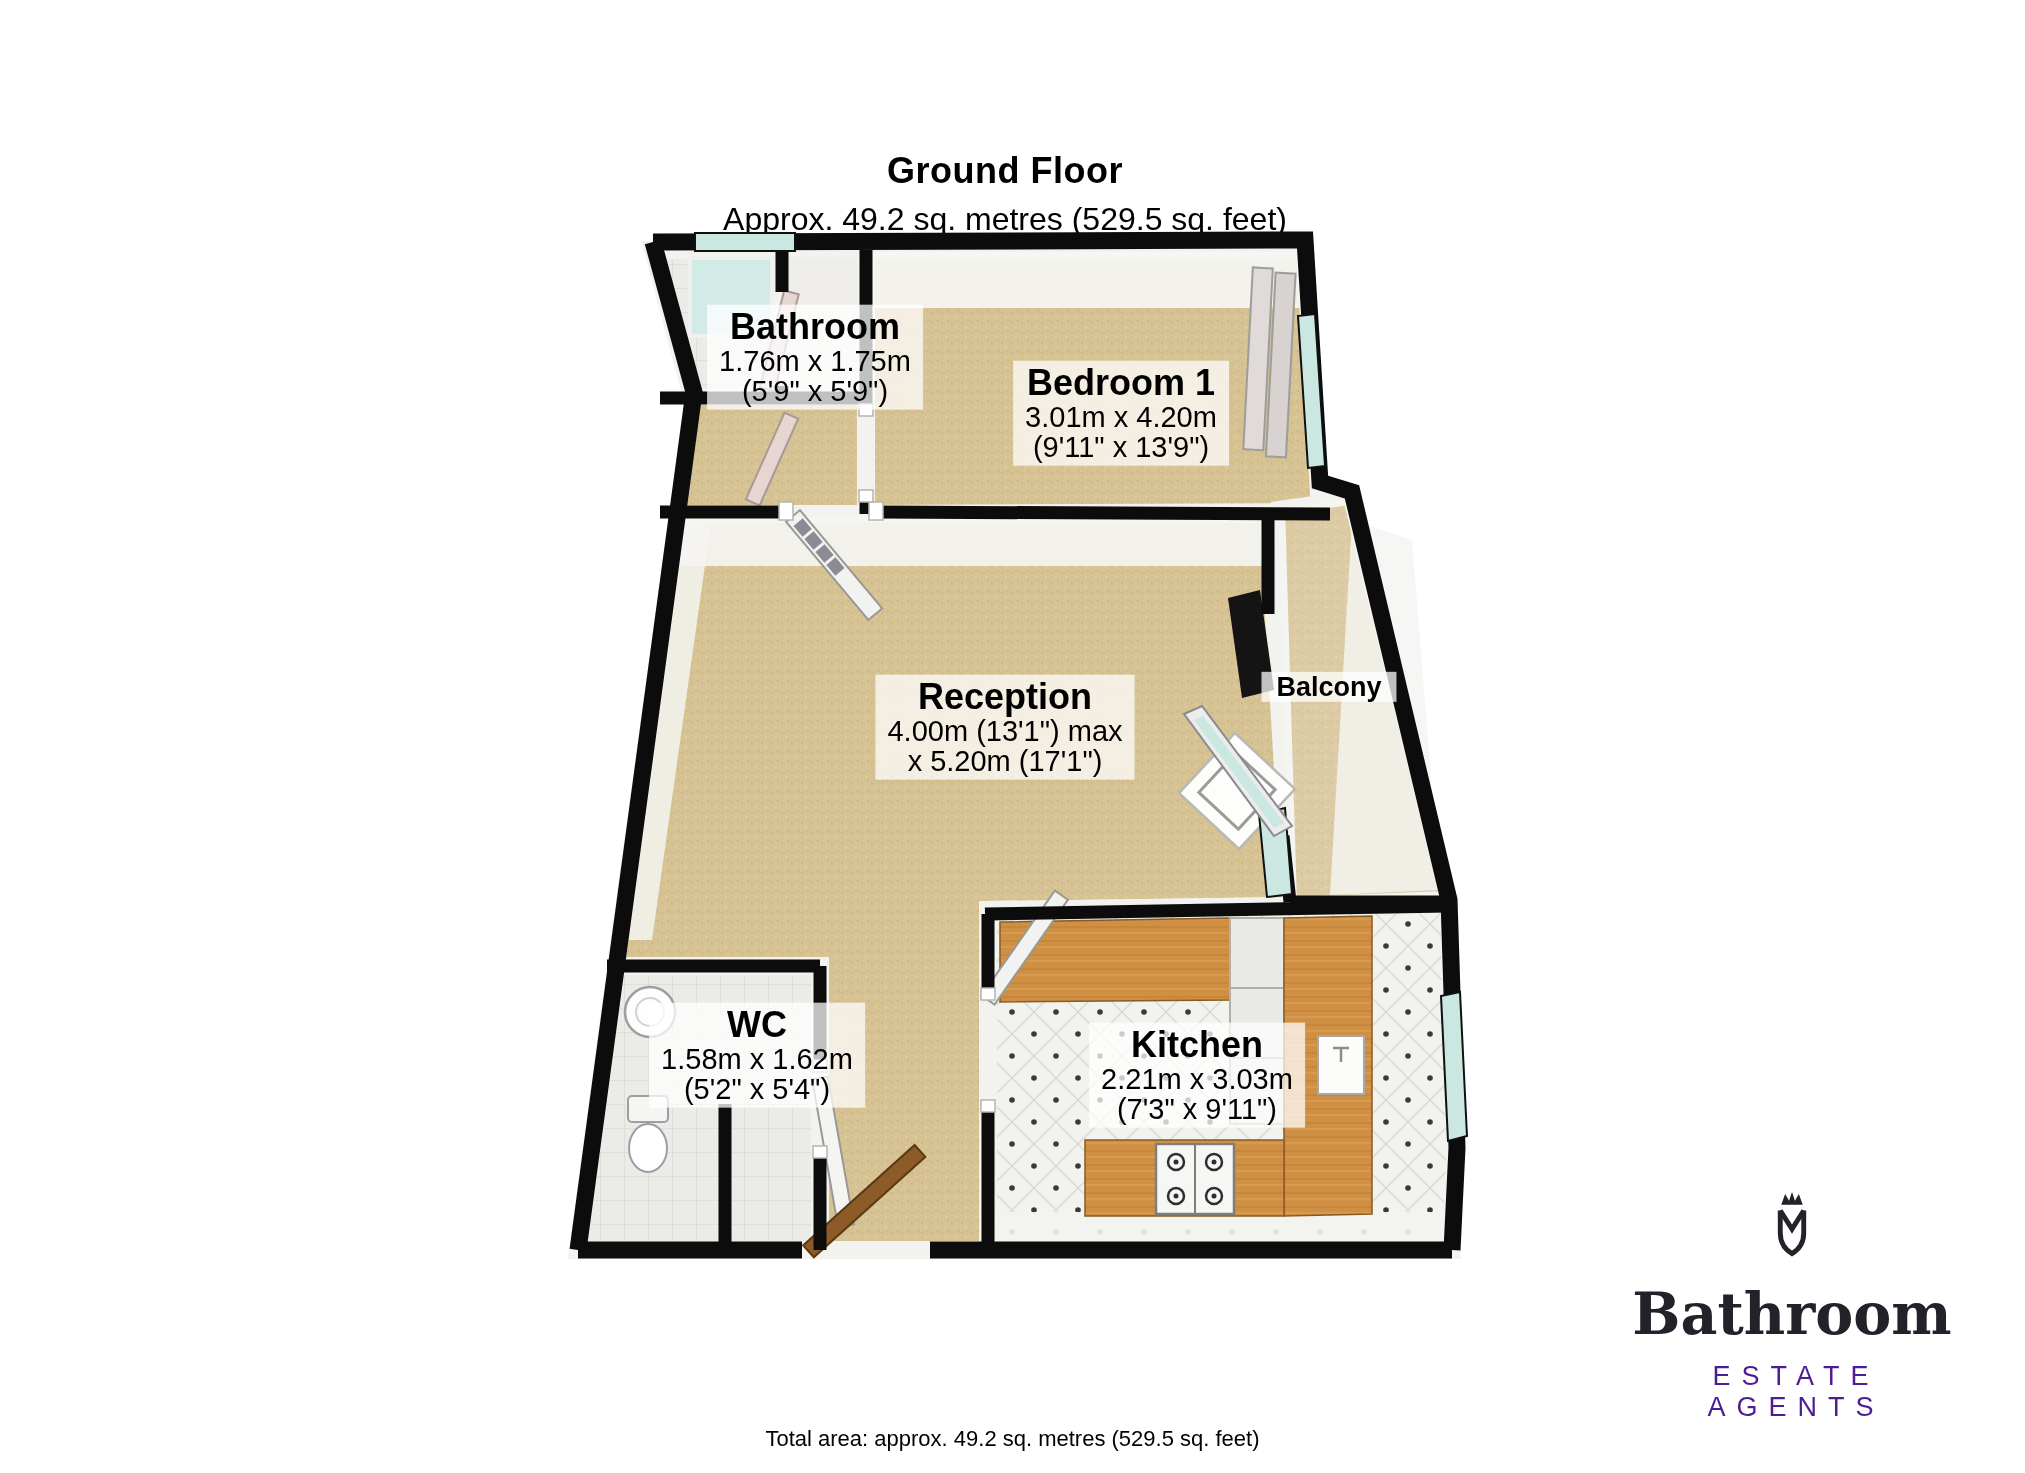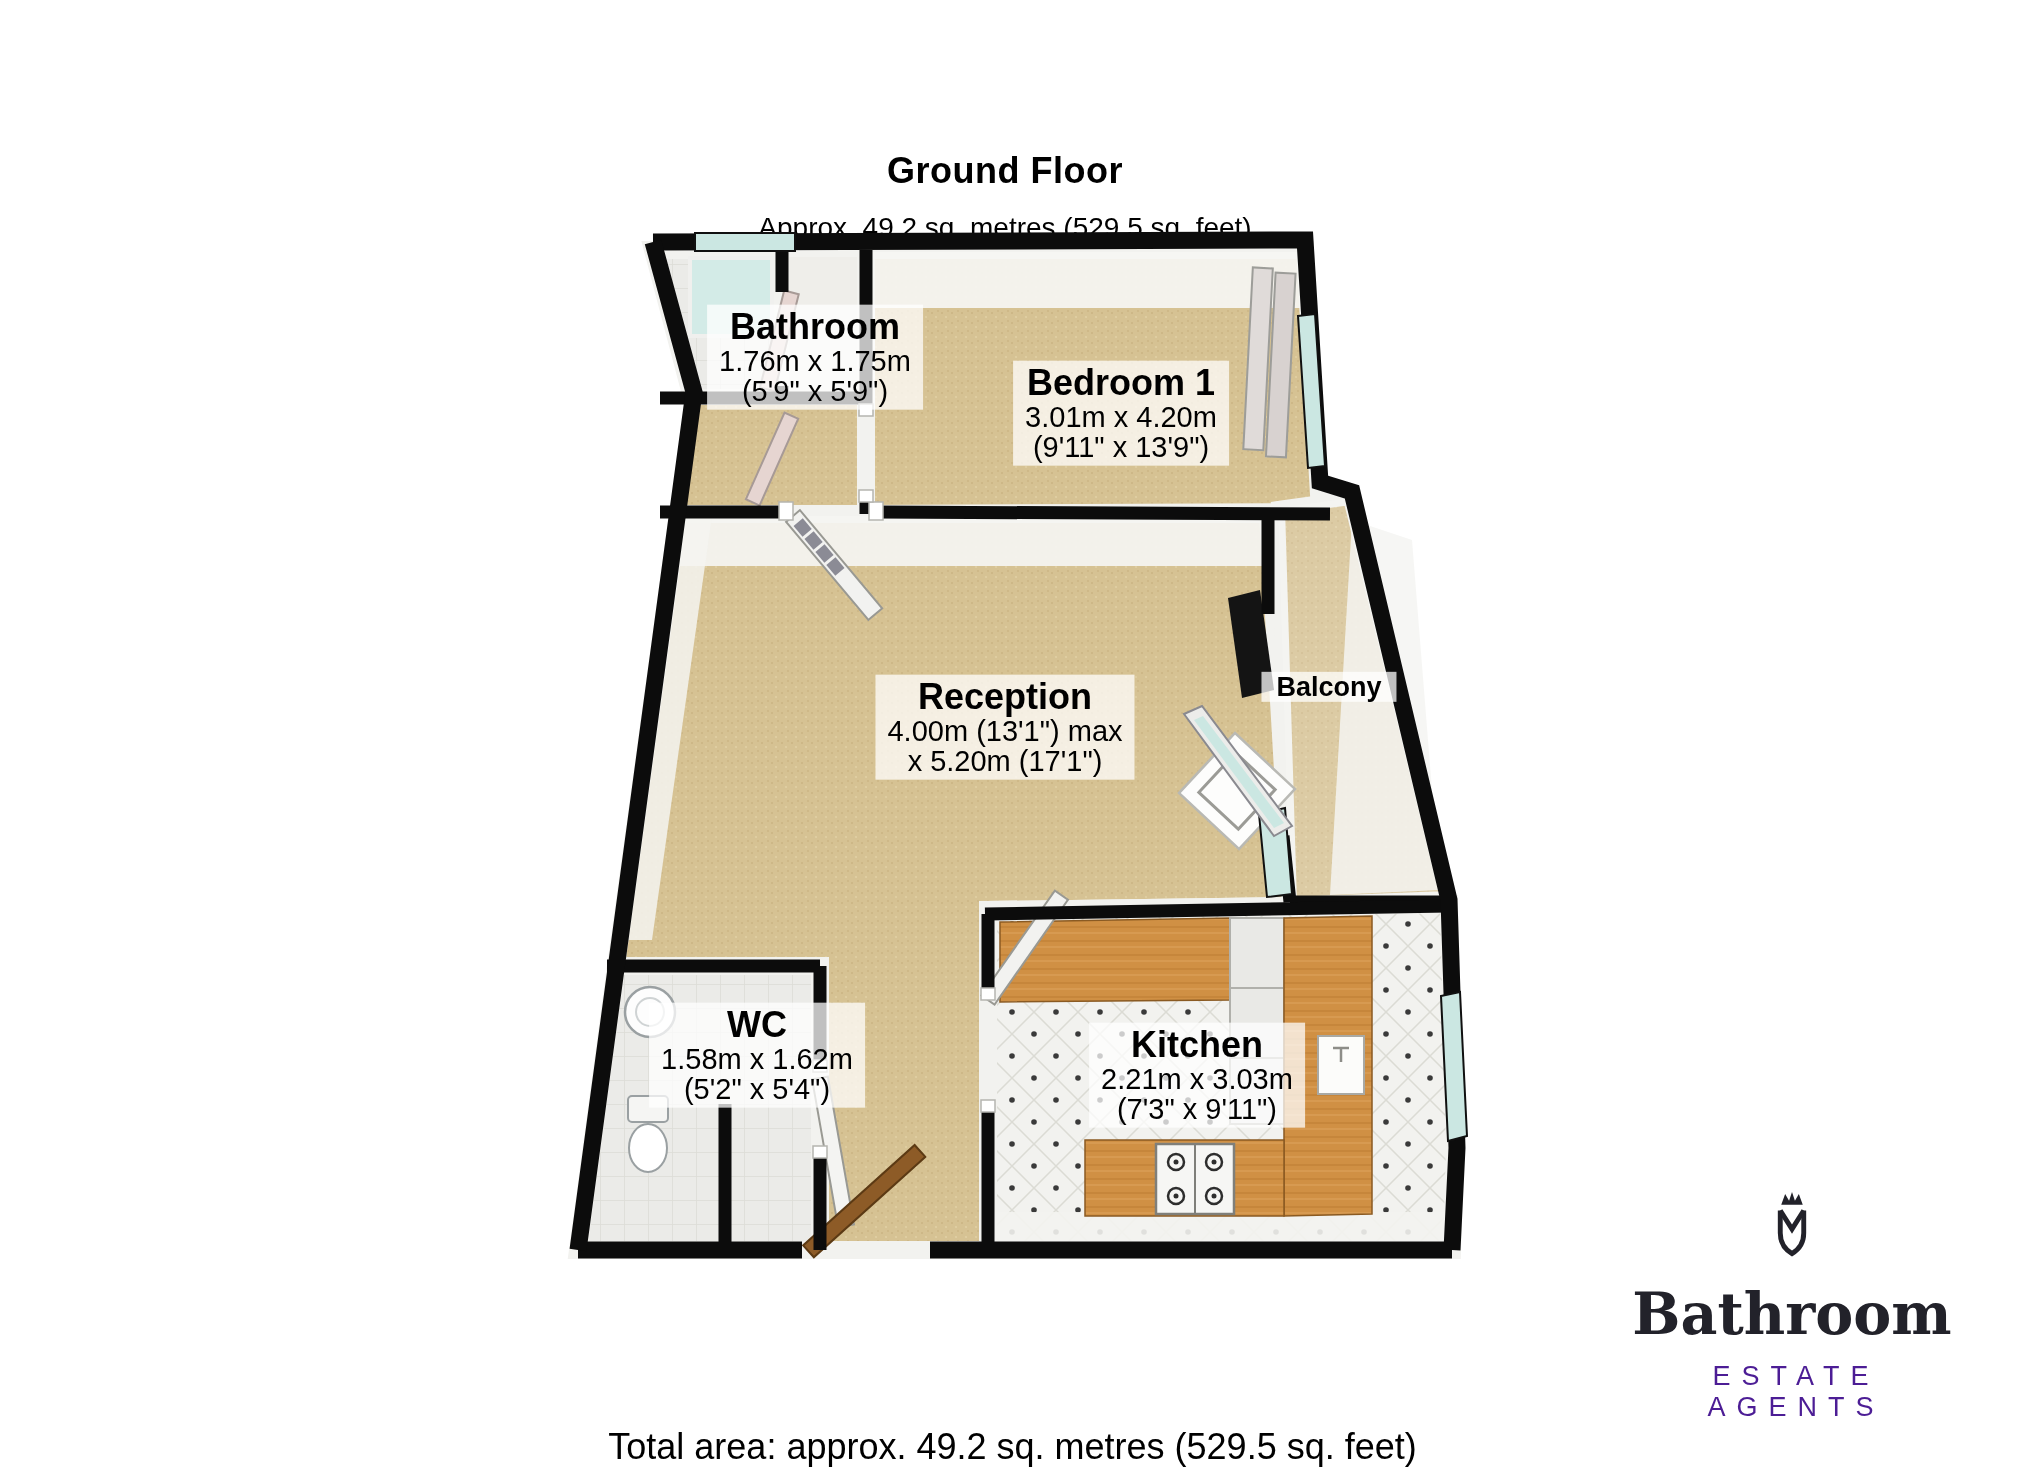--- a/index.html
+++ b/index.html
@@ -2,37 +2,37 @@
 <html><head>
 <meta charset="utf-8">
 <style>
   html,body{margin:0;padding:0;}
   body{
     width:2025px;height:1473px;background:#ffffff;position:relative;
     font-family:"Liberation Sans", sans-serif;color:#000;overflow:hidden;
   }
   .header{position:absolute;left:505px;top:150px;width:1000px;text-align:center;}
   .header .title{font-size:36px;font-weight:bold;letter-spacing:0.5px;}
-  .header .subtitle{font-size:28px;margin-top:20px;}
+  .header .subtitle{font-size:32px;margin-top:9px;}
   #plan-wrap{position:absolute;left:0;top:0;width:2025px;height:1164px;}
   #plan-wrap svg{position:absolute;left:0;top:0;}
   .room-label{
     position:absolute;transform:translate(-50%,-50%);
     background:rgba(255,255,255,0.74);text-align:center;
     padding:3px 12px;line-height:1.05;white-space:nowrap;z-index:5;
   }
   .rl-name{font-weight:bold;font-size:36px;}
   .rl-dim{font-size:29px;}
   .room-label.balcony{padding:1px 15px;}
   .room-label.balcony .rl-name{font-size:27px;}
   .logo{position:absolute;left:1612px;top:1190px;width:360px;text-align:center;}
   .logo .mark{display:block;margin:0 auto 2px auto;}
   .logo .brand{font-family:"DejaVu Serif", serif;font-weight:bold;font-size:57px;color:#22222a;letter-spacing:0px;}
   .logo .tagline{font-size:27px;letter-spacing:11px;color:#4c1d95;margin-top:14px;margin-left:8px;}
-  .footer{position:absolute;left:0;top:1426px;width:2025px;text-align:center;font-size:36px;}
+  .footer{position:absolute;left:0;top:1426px;width:2025px;text-align:center;font-size:22px;}
 </style>
 </head>
 <body>
 
 <div class="header">
   <div class="title">Ground Floor</div>
   <div class="subtitle">Approx. 49.2 sq. metres (529.5 sq. feet)</div>
 </div>
 
 <div id="plan-wrap">

